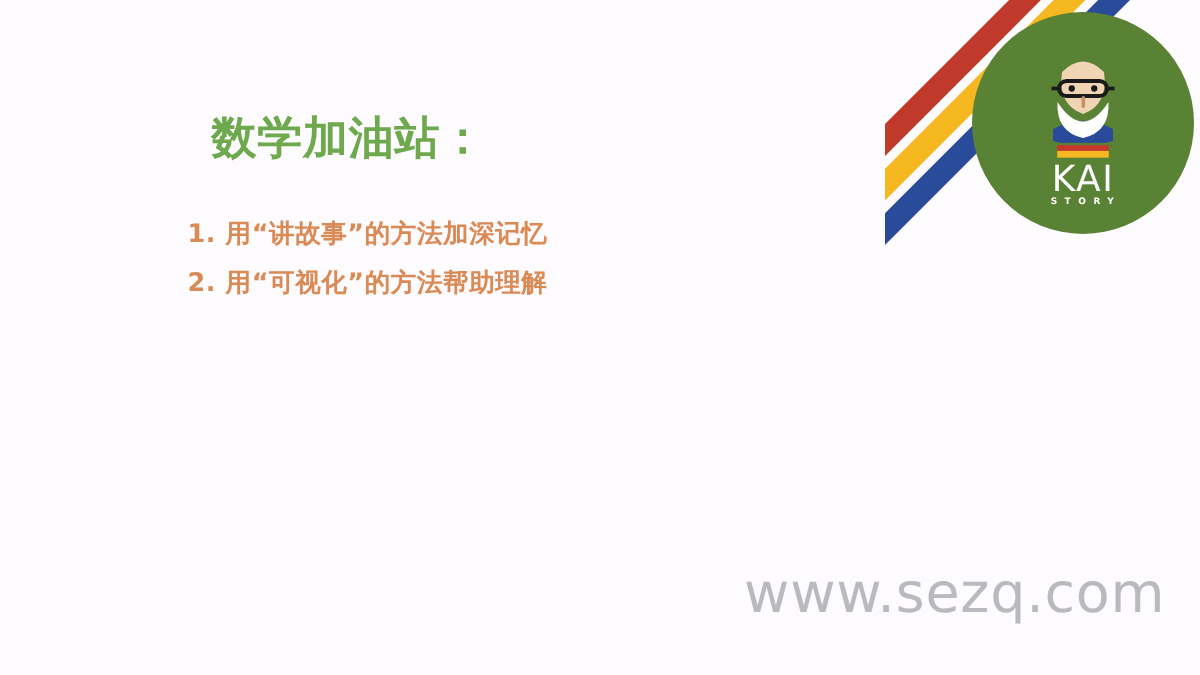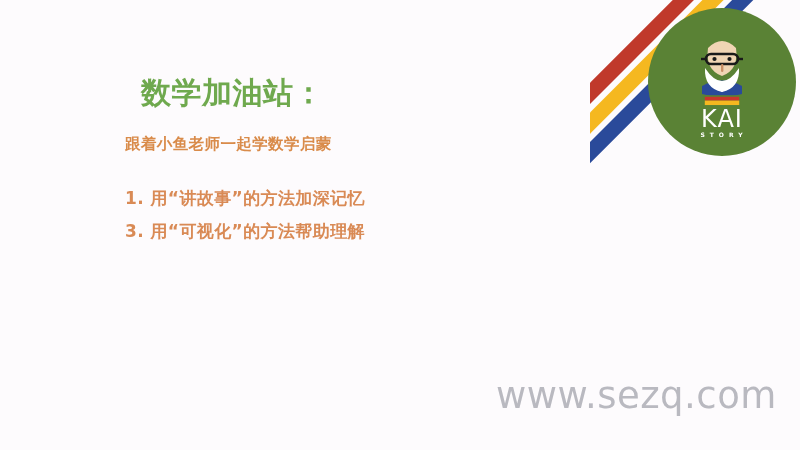--- a/index.html
+++ b/index.html
@@ -152,22 +152,21 @@
     <div style="position:absolute;left:0;top:100px;width:148px;text-align:center;">
       <div style="font-family:'DejaVu Sans','Liberation Sans',sans-serif;font-size:24px;font-weight:normal;
                   color:#ffffff;letter-spacing:1px;line-height:0.95;">KAI</div>
       <div style="font-family:'DejaVu Sans','Liberation Sans',sans-serif;font-size:6px;font-weight:bold;
                   color:#ffffff;letter-spacing:5px;line-height:1;margin:1px 0 0 4px;">STORY</div>
     </div>
   </div>
 
   <div id="content">
     <h1 id="heading">数学加油站：</h1>
-    <p id="subheading">跟着小鱼老师一起学数学启蒙</p>
     <ul id="bullet-list">
       <li>1. 用“讲故事”的方法加深记忆</li>
-      <li>3. 用“可视化”的方法帮助理解</li>
+      <li>2. 用“可视化”的方法帮助理解</li>
     </ul>
   </div>
 
   <div id="watermark">www.sezq.com</div>
 
 </div>
 
 </body></html>

